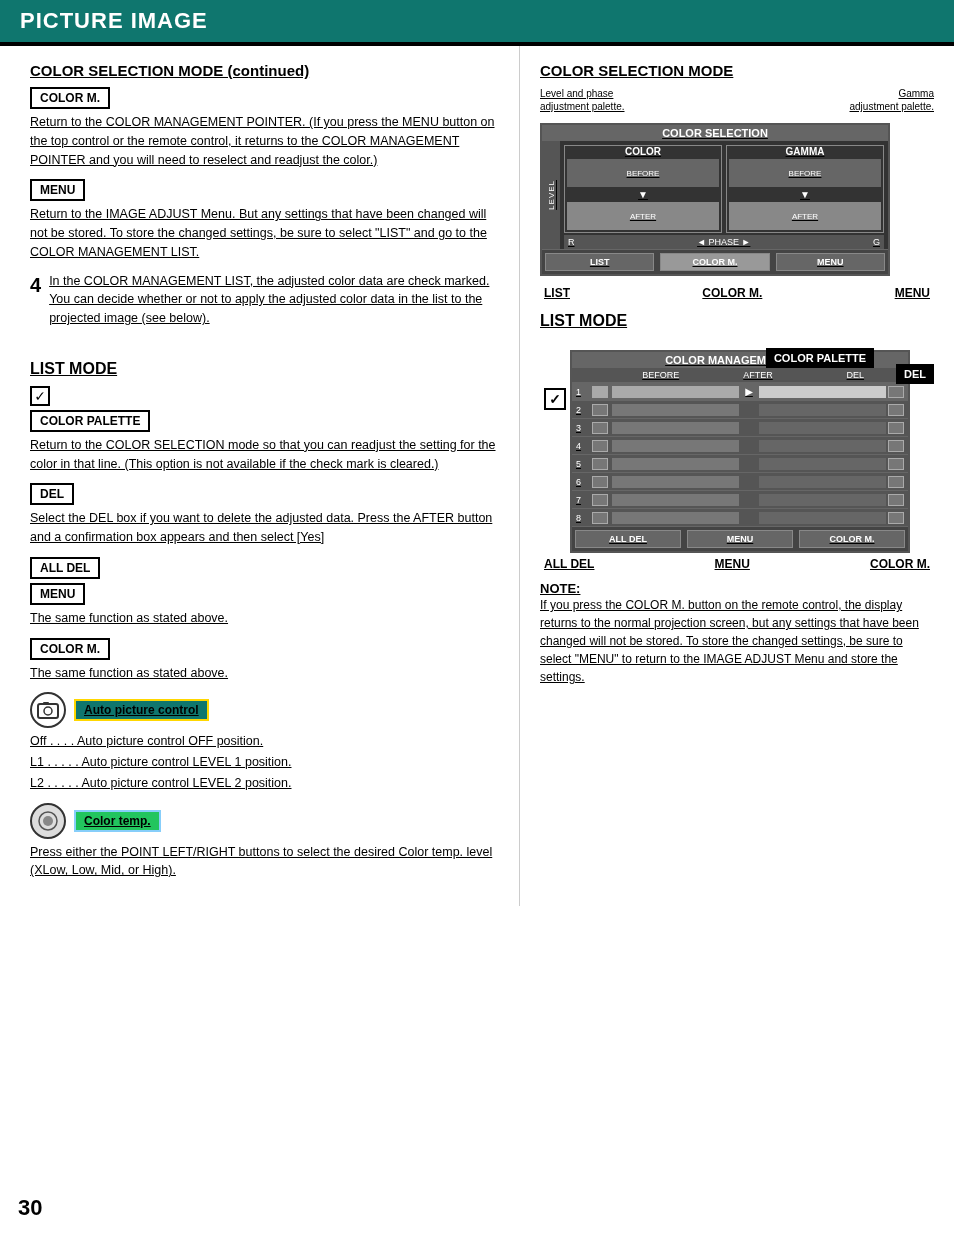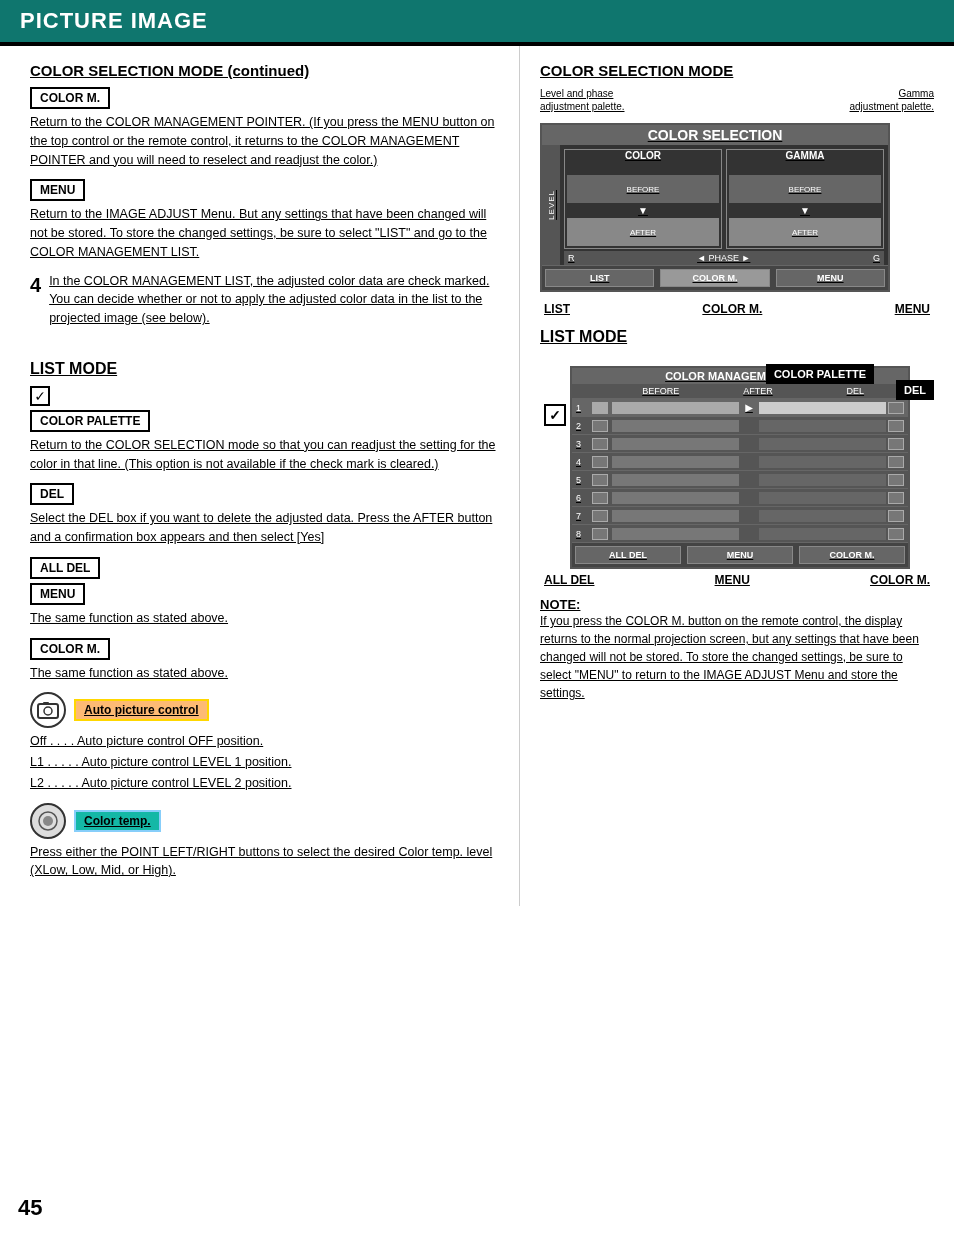--- a/index.html
+++ b/index.html
@@ -94,55 +94,55 @@
       border-radius: 50%;
       border: 2px solid #333;
       display: flex;
       align-items: center;
       justify-content: center;
       font-size: 16px;
       flex-shrink: 0;
     }
     .icon-label {
       border: 2px solid #ffd700;
-      background: #fdba74;
+      background: #0f766e;
       padding: 2px 8px;
       font-size: 12px;
       font-weight: bold;
     }
     .icon-label-blue {
       border: 2px solid #87cefa;
-      background: #14b8a6;
+      background: #22c55e;
       padding: 2px 8px;
       font-size: 12px;
       font-weight: bold;
     }
     
     .color-selection-diagram {
       width: 350px;
       background: #333;
       border: 2px solid #555;
       margin: 10px 0;
       padding: 0;
       position: relative;
     }
     .cs-header {
       background: #666;
       color: #fff;
       text-align: center;
-      font-size: 14px;
+      font-size: 11px;
       font-weight: bold;
       padding: 2px;
     }
     .cs-col-title {
       color: #fff;
       font-size: 10px;
       font-weight: bold;
       text-align: center;
-      margin-bottom: 14px;
+      margin-bottom: 2px;
     }
     .cs-bottom {
       display: flex;
       background: #444;
       border-top: 1px solid #666;
     }
     .cs-bottom-btn {
       flex: 1;
       text-align: center;
       padding: 3px;
@@ -537,13 +537,13 @@
       <span style="font-weight:bold; font-size:12px;">COLOR M.</span>
     </div>
 
     <div class="note-section">
       <div class="note-title">NOTE:</div>
       <p class="note-text">If you press the COLOR M. button on the remote control, the display returns to the normal projection screen, but any settings that have been changed will not be stored. To store the changed settings, be sure to select "MENU" to return to the IMAGE ADJUST Menu and store the settings.</p>
     </div>
   </div>
 </div>
 
-<div style="position:fixed; bottom:14px; left:18px; font-size:22px; font-weight:bold;">45</div>
+<div style="position:fixed; bottom:14px; left:18px; font-size:22px; font-weight:bold;">30</div>
 
 </body></html>

